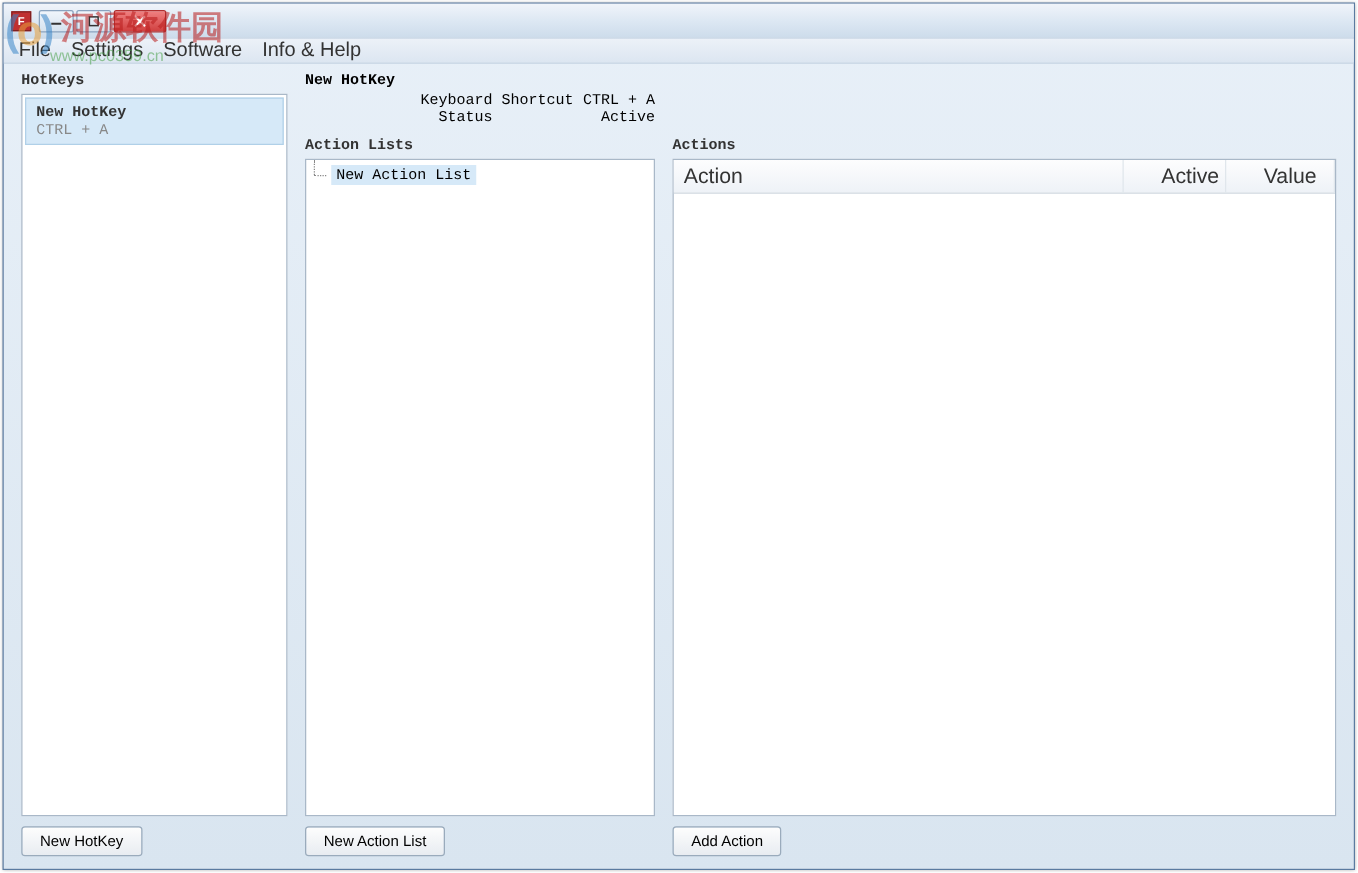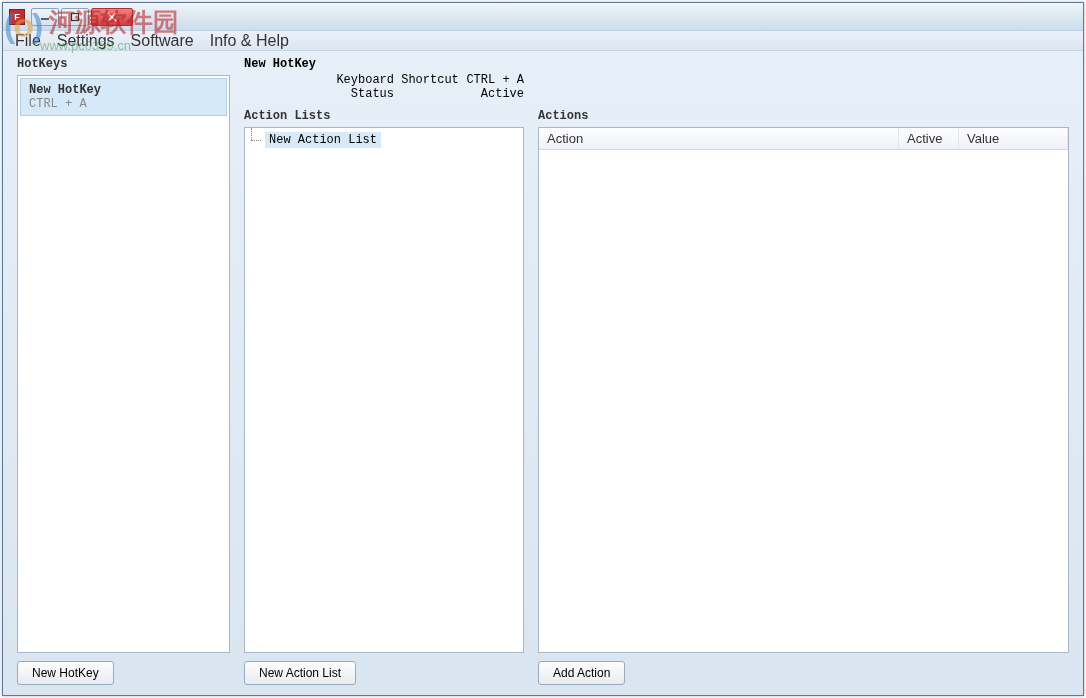--- a/index.html
+++ b/index.html
@@ -133,22 +133,23 @@
   content: "";
   position: absolute;
   left: -14px; top: -4px;
   width: 1px; height: 12px;
   border-left: 1px dotted #888;
 }
 .table-header {
   display: flex;
   background: linear-gradient(to bottom, #fdfdfe, #eef2f7);
   border-bottom: 1px solid #d0d8e0;
-  font-size: 13px;
+  font-size: 17px;
   color: #333;
+  gap: 22px;
 }
 .th {
   padding: 3px 8px;
   border-right: 1px solid #e0e6ec;
   cursor: pointer;
 }
 .th-action { width: 360px; }
 .th-active { width: 60px; }
 .th-value { flex: 1; }
 .right-listbox {

